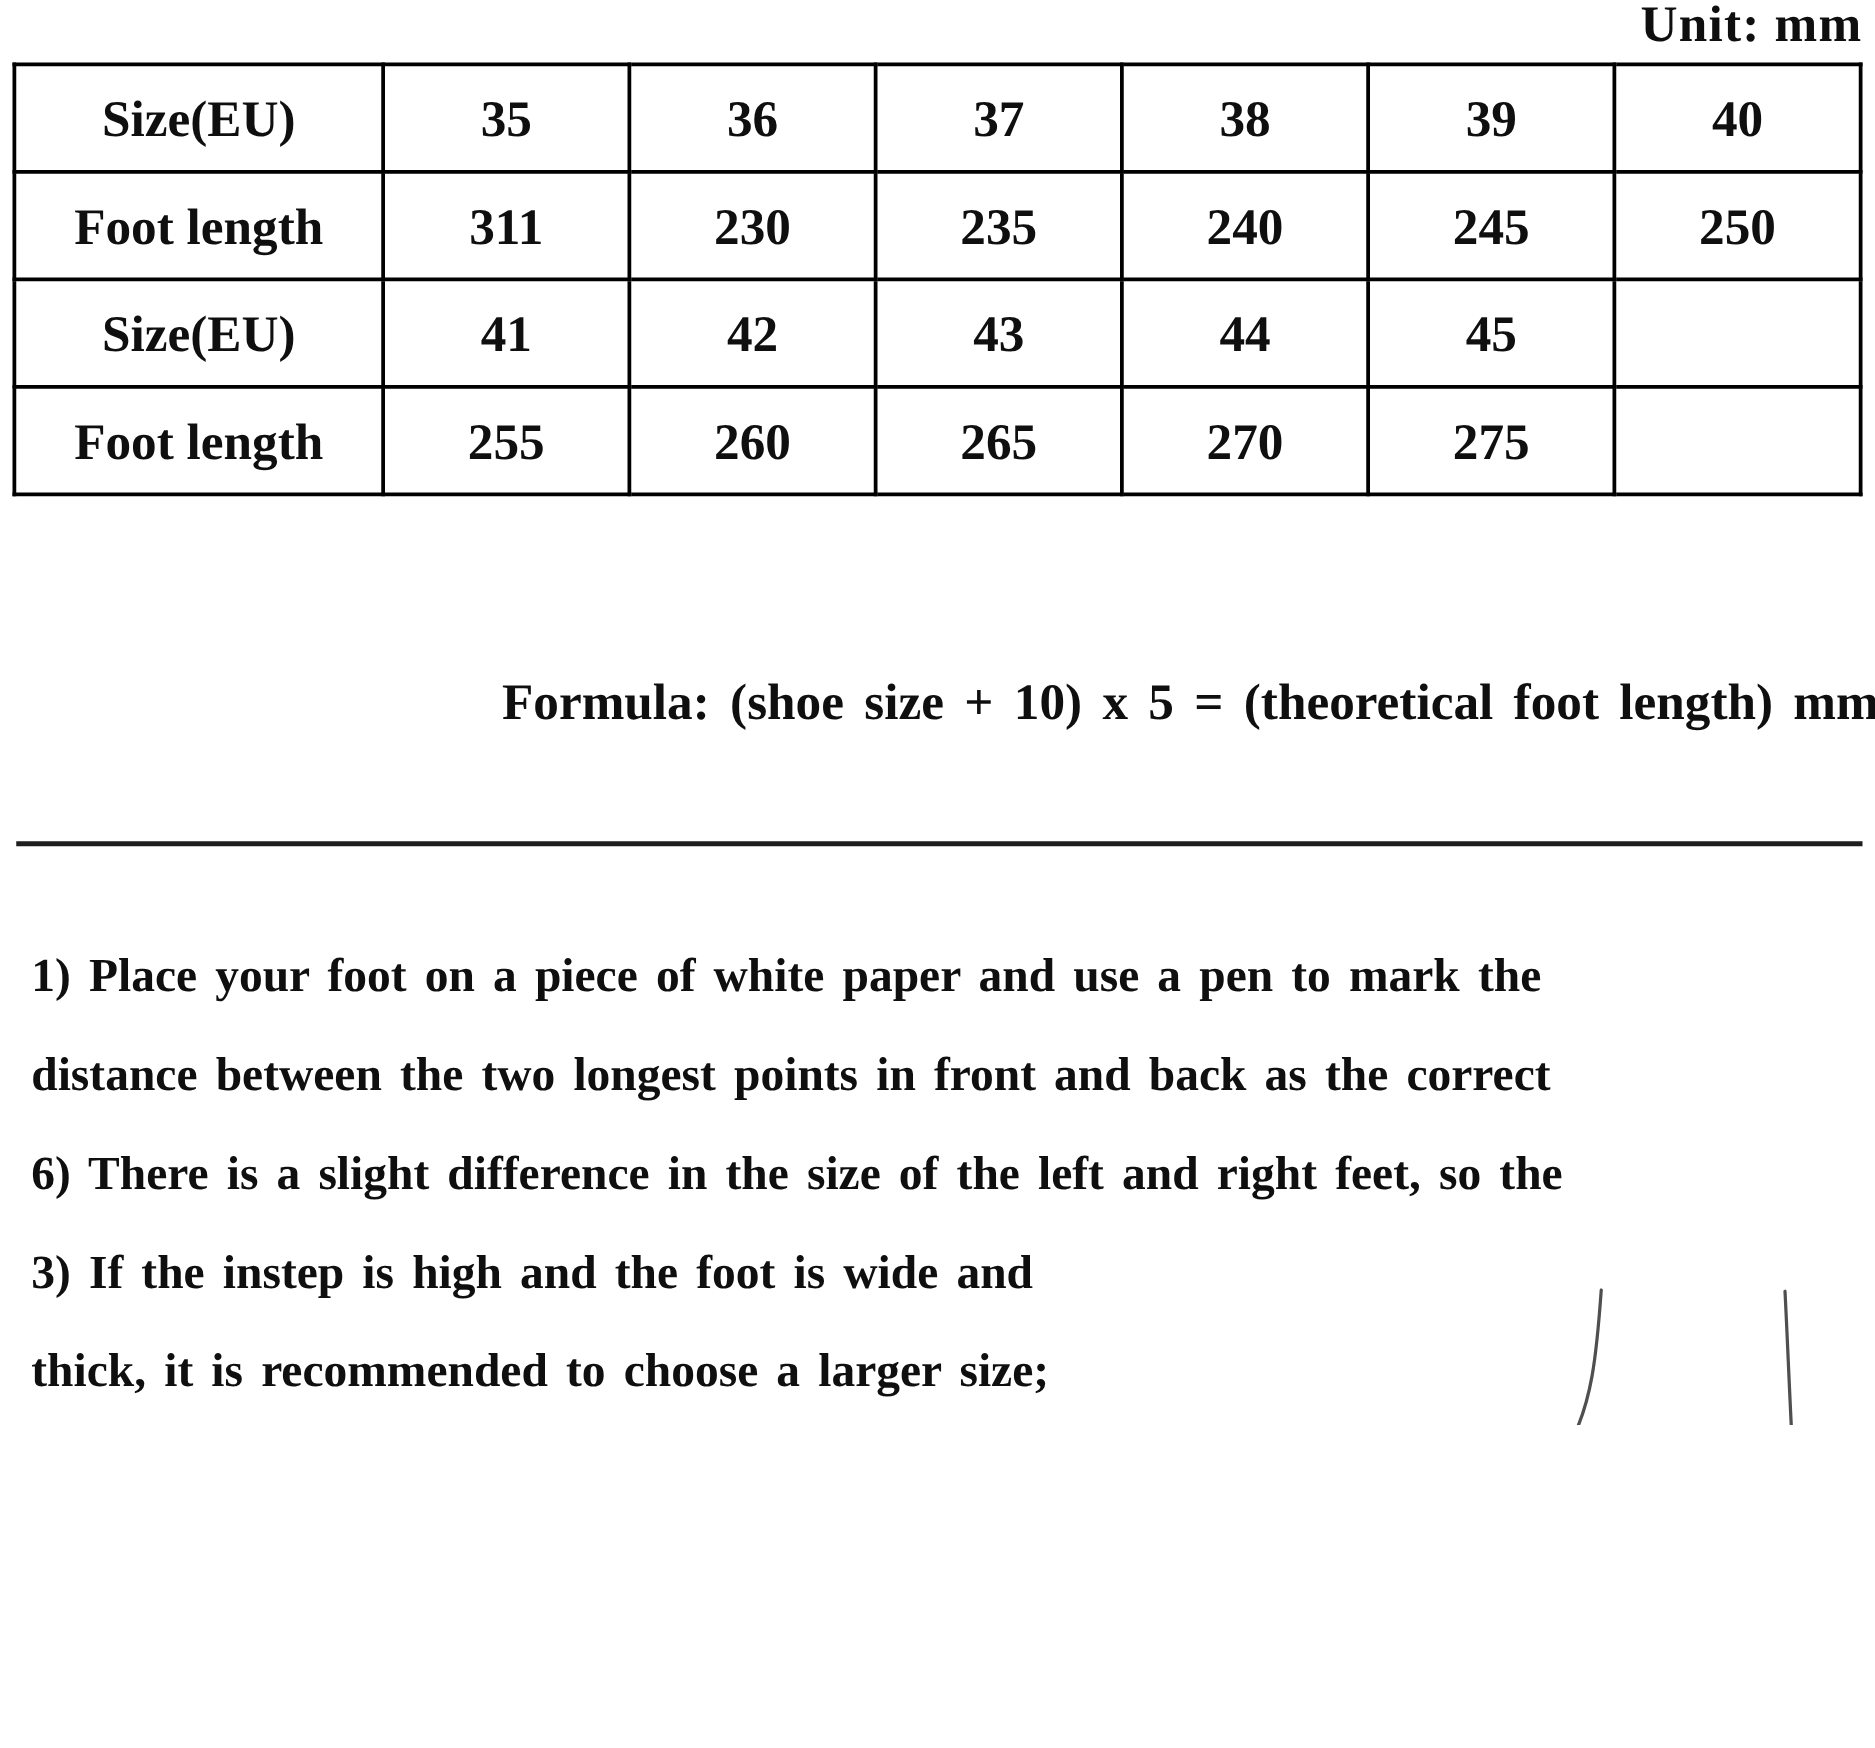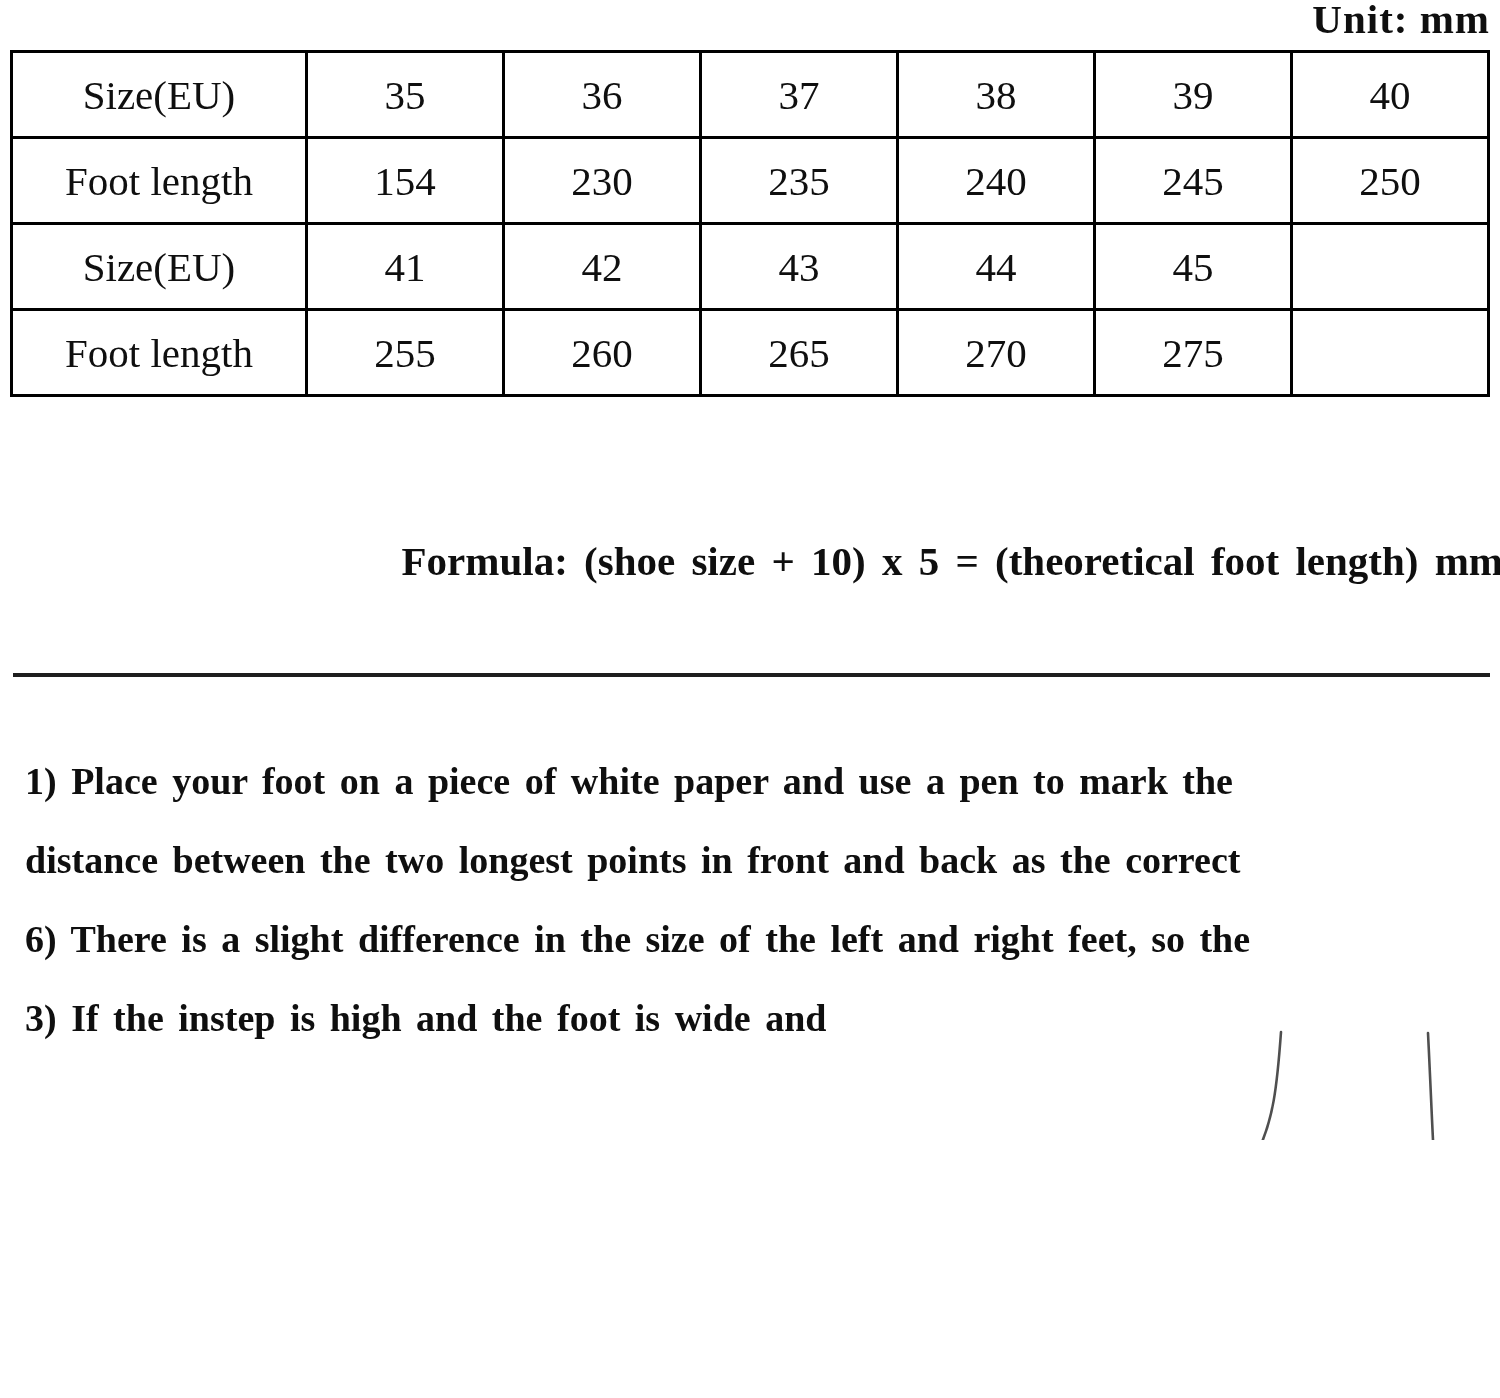--- a/index.html
+++ b/index.html
@@ -36,21 +36,21 @@
     width: 1480px;
     border-collapse: collapse;
     table-layout: fixed;
   }
   .size-table td {
     border: 3px solid var(--table-border, #000000);
     height: 83px;
     text-align: center;
     vertical-align: middle;
     font-size: 41px;
-    font-weight: normal;
+    font-weight: bold;
     padding: 0;
   }
   .size-table col.c-head { width: 295px; }
 
   
   .formula {
     position: absolute;
     left: 0;
     top: 531px;
     width: 1480px;
@@ -166,21 +166,21 @@
         <td>Size(EU)</td>
         <td>35</td>
         <td>36</td>
         <td>37</td>
         <td>38</td>
         <td>39</td>
         <td>40</td>
       </tr>
       <tr>
         <td>Foot length</td>
-        <td>154</td>
+        <td>311</td>
         <td>230</td>
         <td>235</td>
         <td>240</td>
         <td>245</td>
         <td>250</td>
       </tr>
       <tr>
         <td>Size(EU)</td>
         <td>41</td>
         <td>42</td>
@@ -203,20 +203,21 @@
 
   <div class="formula">Formula: (shoe size + 10) x 5 = (theoretical foot length) mm</div>
 
   <div class="divider"></div>
 
   <div class="instructions">
     <div class="instruction-line">1) Place your foot on a piece of white paper and use a pen to mark the</div>
     <div class="instruction-line">distance between the two longest points in front and back as the correct</div>
     <div class="instruction-line">6) There is a slight difference in the size of the left and right feet, so the</div>
     <div class="instruction-line">3) If the instep is high and the foot is wide and</div>
+    <div class="instruction-line">thick, it is recommended to choose a larger size;</div>
   </div>
 
   <div class="ruler">
     <div class="ruler-band"></div>
     <div class="ruler-long-ticks"></div>
   </div>
 
   <svg class="foot-svg" viewBox="930 1020 570 378" xmlns="http://www.w3.org/2000/svg">
 
     <path class="sketch" d="

